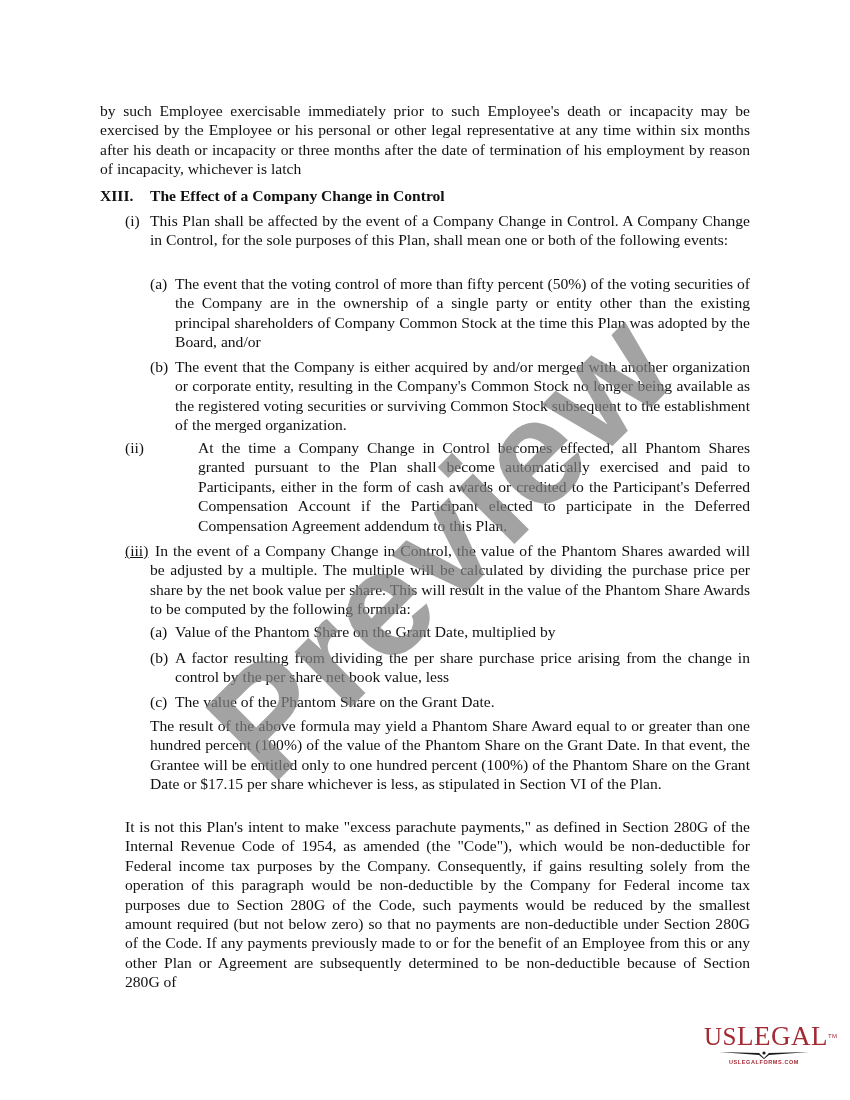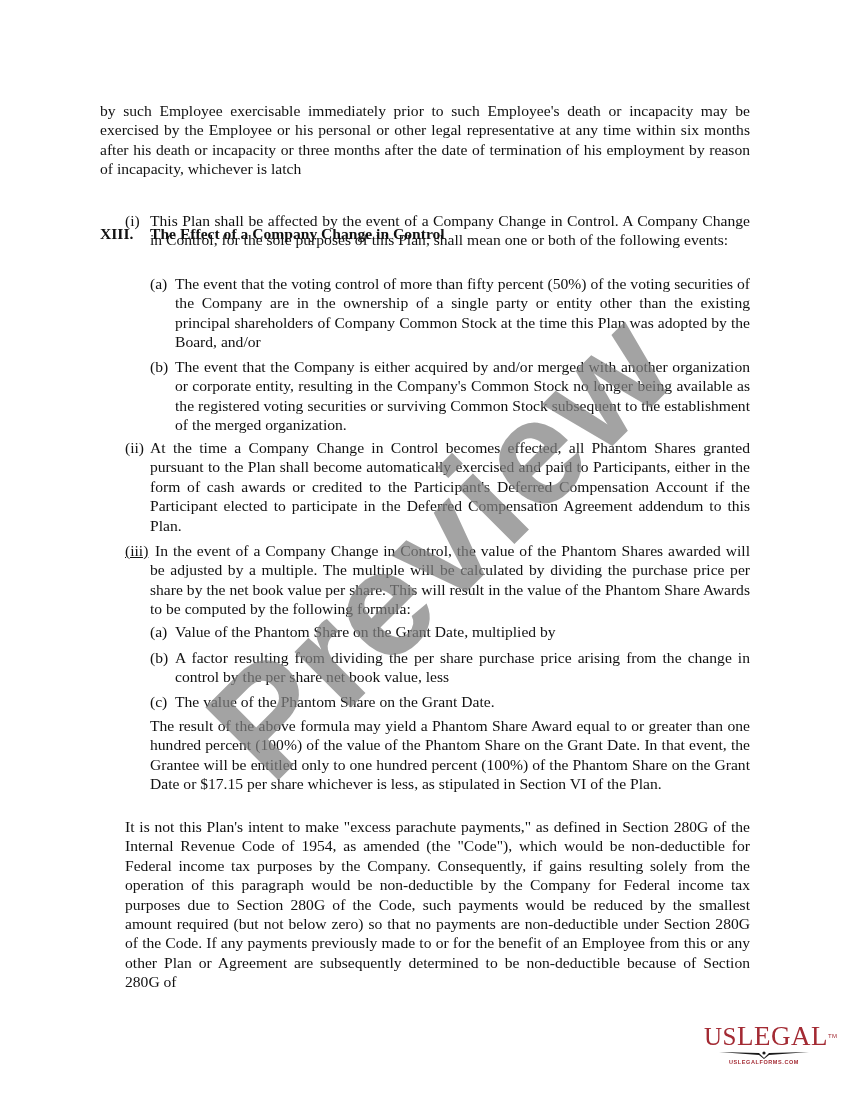--- a/index.html
+++ b/index.html
@@ -5,21 +5,21 @@
     html, body { margin: 0; padding: 0; background: #ffffff; }
     body { width: 850px; height: 1100px; position: relative; overflow: hidden; }
     .page {
       position: absolute; left: 0; top: 0; width: 850px; height: 1044px;
       font-family: "Liberation Serif", "DejaVu Serif", serif;
       font-size: 15.6px; line-height: 19.4px; color: #111111;
     }
     .para { position: absolute; text-align: justify; margin: 0; }
     .intro { left: 100px; top: 101px; width: 650px; }
     .heading { position: absolute; left: 100px; top: 186px; font-weight: bold; font-size: 15.6px; }
-    .heading .num { display: inline-block; width: 50px; margin-top: 38px; }
+    .heading .num { display: inline-block; width: 50px; }
     .item { position: absolute; display: flex; }
     .item .lab { flex: 0 0 auto; }
     .item .txt { text-align: justify; flex: 1 1 auto; }
     .watermark {
       position: absolute; left: 80px; top: 470px; width: 720px;
       font-family: "Liberation Sans", "DejaVu Sans", sans-serif;
       font-weight: bold; font-size: 150px; line-height: 150px;
       color: rgba(128,128,128,0.72); transform: rotate(-45deg);
       transform-origin: center center; text-align: center; letter-spacing: 2px;
       pointer-events: none; white-space: nowrap;
@@ -54,21 +54,21 @@
   </div>
   <div class="item" style="left:150px; top:274px; width:600px;">
     <span class="lab" style="width:25px;">(a)</span>
     <span class="txt">The event that the voting control of more than fifty percent (50%) of the voting securities of the Company are in the ownership of a single party or entity other than the existing principal shareholders of Company Common Stock at the time this Plan was adopted by the Board, and/or</span>
   </div>
   <div class="item" style="left:150px; top:357px; width:600px;">
     <span class="lab" style="width:25px;">(b)</span>
     <span class="txt">The event that the Company is either acquired by and/or merged with another organization or corporate entity, resulting in the Company's Common Stock no longer being available as the registered voting securities or surviving Common Stock subsequent to the establishment of the merged organization.</span>
   </div>
 
-  <div class="item" style="left:125px; top:438px; width:625px;">
+  <div class="item" style="left:125px; top:438px; width:625px;gap:48px;">
     <span class="lab" style="width:25px;">(ii)</span>
     <span class="txt">At the time a Company Change in Control becomes effected, all Phantom Shares granted pursuant to the Plan shall become automatically exercised and paid to Participants, either in the form of cash awards or credited to the Participant's Deferred Compensation Account if the Participant elected to participate in the Deferred Compensation Agreement addendum to this Plan.</span>
   </div>
 
   <div class="item" style="left:125px; top:541px; width:625px;">
     <span class="lab" style="width:25px; white-space:nowrap;text-decoration:underline;">(iii)</span>
     <span class="txt" style="text-indent:5px;">In the event of a Company Change in Control, the value of the Phantom Shares awarded will be adjusted by a multiple. The multiple will be calculated by dividing the purchase price per share by the net book value per share. This will result in the value of the Phantom Share Awards to be computed by the following formula:</span>
   </div>
   <div class="item" style="left:150px; top:622px; width:600px;">
     <span class="lab" style="width:25px;">(a)</span>

